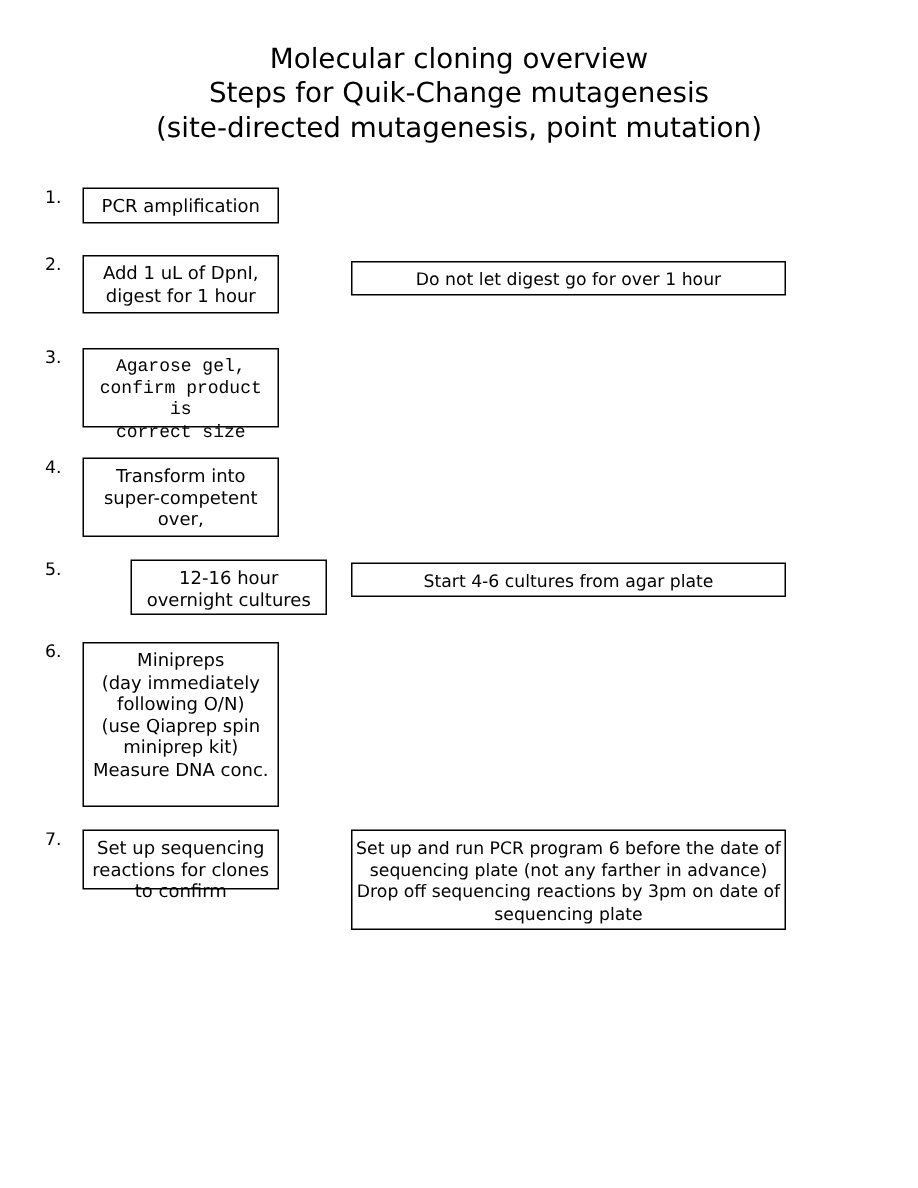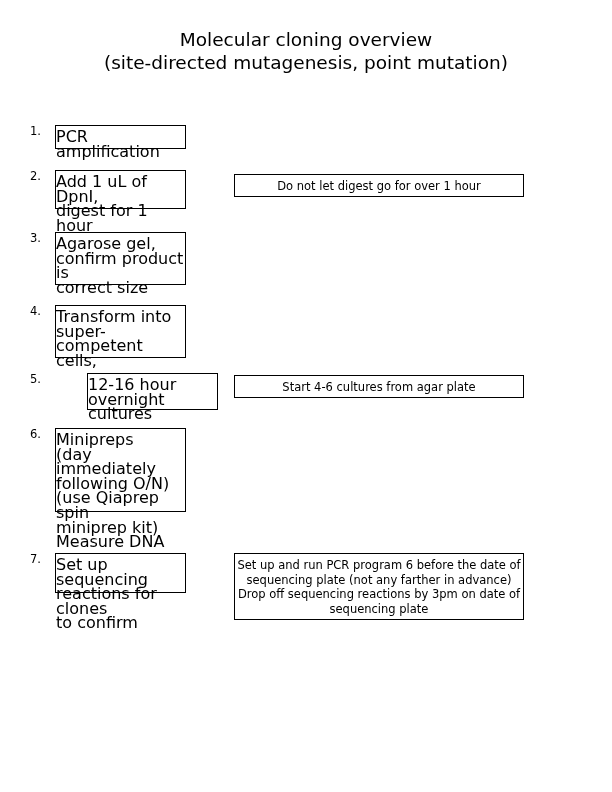--- a/index.html
+++ b/index.html
@@ -54,22 +54,22 @@
     font-size: 11.5px;
     line-height: 13px;
   }
   .step-box {
     position: absolute;
     left: 55px;
     width: 131px;
     box-sizing: border-box;
     border: 1.4px solid #000000;
     background: #ffffff;
-    text-align: left;
-    font-size: 16px;
+    text-align: center;
+    font-size: 12px;
     line-height: 14.6px;
     padding-top: 4px;
     padding-bottom: 4px;
     white-space: pre-line;
   }
   .note-box {
     position: absolute;
     left: 234px;
     width: 290px;
     box-sizing: border-box;
@@ -83,59 +83,60 @@
     white-space: pre-line;
   }
 </style>
 </head>
 <body>
 
 <div id="page">
 
   <div class="title-block">
     <div class="title-line">Molecular cloning overview</div>
+    <div class="title-line">Steps for Quik-Change mutagenesis</div>
     <div class="title-line">(site-directed mutagenesis, point mutation)</div>
   </div>
 
   <div class="row" style="top:125px;">
     <div class="step-num">1.</div>
     <div class="step-box" style="top:0px; height:24px;">PCR amplification</div>
   </div>
 
   <div class="row" style="top:170px;">
     <div class="step-num">2.</div>
     <div class="step-box" style="top:0px; height:39px;">Add 1 uL of DpnI,
 digest for 1 hour</div>
     <div class="note-box" style="top:4px; height:23px;">Do not let digest go for over 1 hour</div>
   </div>
 
   <div class="row" style="top:232px;">
     <div class="step-num">3.</div>
-    <div class="step-box" style="top:0px; height:53px;">Agarose gel,
+    <div class="step-box" style="top:0px; height:53px;font-family:Liberation Mono, monospace;">Agarose gel,
 confirm product is
 correct size</div>
   </div>
 
   <div class="row" style="top:305px;">
     <div class="step-num">4.</div>
     <div class="step-box" style="top:0px; height:53px;">Transform into
 super-competent
-cells,</div>
+over,</div>
   </div>
 
   <div class="row" style="top:373px;">
     <div class="step-num">5.</div>
     <div class="step-box" style="top:0px; height:37px;margin-left:32px;">12-16 hour
 overnight cultures</div>
     <div class="note-box" style="top:2px; height:23px;">Start 4-6 cultures from agar plate</div>
   </div>
 
   <div class="row" style="top:428px;">
     <div class="step-num">6.</div>
-    <div class="step-box" style="top:0px; height:84px;">Minipreps
+    <div class="step-box" style="top:0px; height:110px;">Minipreps
 (day immediately
 following O/N)
 (use Qiaprep spin
 miniprep kit)
 Measure DNA conc.</div>
   </div>
 
   <div class="row" style="top:553px;">
     <div class="step-num">7.</div>
     <div class="step-box" style="top:0px; height:40px;">Set up sequencing

